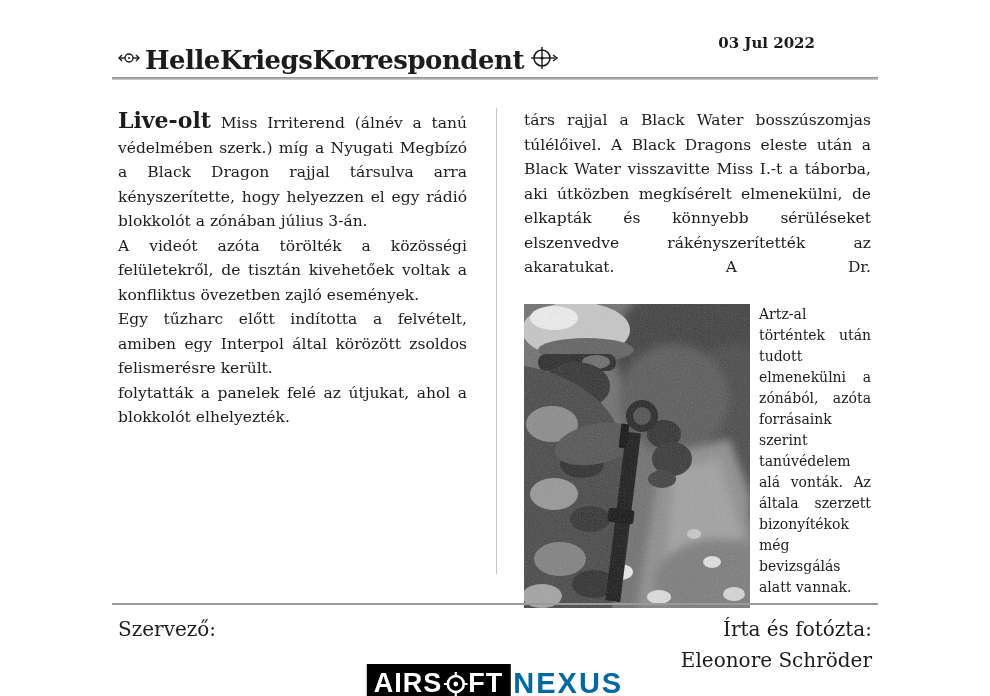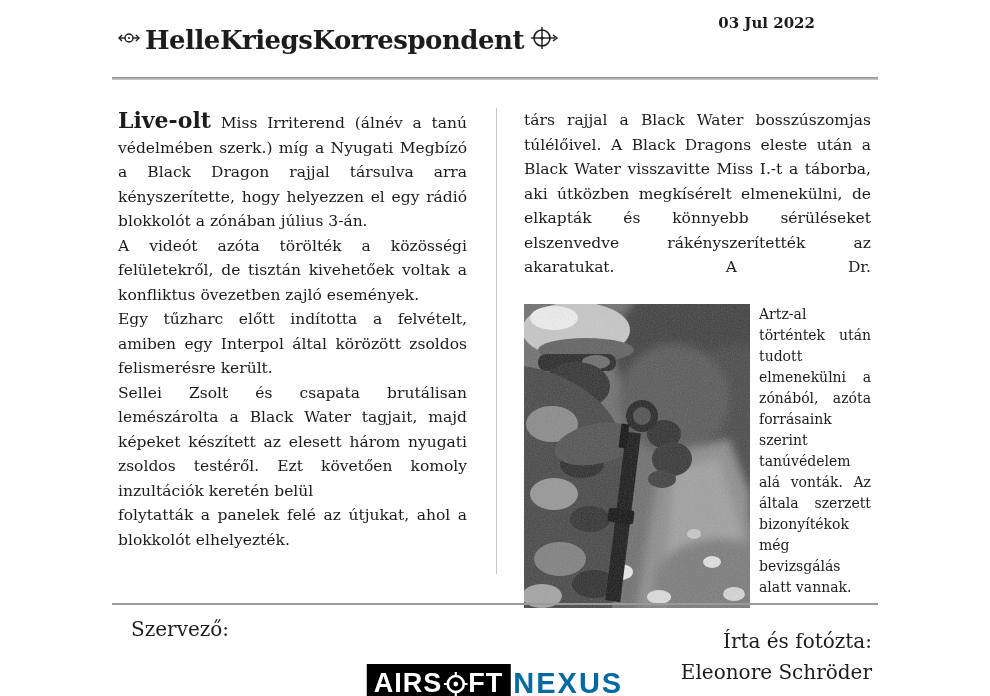--- a/index.html
+++ b/index.html
@@ -6,21 +6,21 @@
   .page{
     position:relative;
     width:990px;height:696px;
     background:#ffffff;
     color:#1c1c1c;
     font-family:"DejaVu Serif","Liberation Serif",serif;
     overflow:hidden;
   }
   
   .masthead{
-    position:absolute;left:118px;top:8px;right:118px;
+    position:absolute;left:118px;top:28px;right:118px;
     display:flex;align-items:center;
   }
   .mast-left{display:flex;align-items:center;gap:5px;}
   .mast-title{
     font-size:26px;font-weight:bold;letter-spacing:-0.5px;
     white-space:nowrap;
   }
   .mast-icon{flex:0 0 auto;}
   .mast-date{
     position:absolute;right:57px;top:6px;
@@ -59,25 +59,25 @@
     margin:0 9px 3px 0;
     background:#777;
   }
   .photo svg{display:block;}
   .p-narrow{
     font-size:14px;line-height:21px;text-align:justify;
   }
   
   .footer-left{
     position:absolute;left:118px;top:614px;
-    font-size:20px;line-height:31px;margin-left:13px;
+    font-size:20px;line-height:31px;
   }
   .footer-right{
     position:absolute;right:118px;top:614px;
-    font-size:20px;line-height:31px;text-align:right;margin-top:12px;
+    font-size:20px;line-height:31px;text-align:right;
   }
   .logo{
     position:absolute;left:50%;top:664px;transform:translateX(-50%);
     display:flex;align-items:center;
     font-family:"Liberation Sans","DejaVu Sans",sans-serif;
     font-weight:bold;
   }
   .logo-box{
     background:#000;color:#fff;
     display:flex;align-items:center;
@@ -119,21 +119,20 @@
   </header>
 
   <div class="rule top"></div>
 
   <main class="columns">
 
     <section class="col-left">
       <p class="p"><span class="lead">Live-olt</span> <span>Miss Irriterend (álnév a tanú védelmében szerk.) míg a Nyugati Megbízó a Black Dragon rajjal társulva arra kényszerítette, hogy helyezzen el egy rádió blokkolót a zónában július 3-án.</span></p>
       <p class="p">A videót azóta törölték a közösségi felületekről, de tisztán kivehetőek voltak a konfliktus övezetben zajló események.</p>
       <p class="p">Egy tűzharc előtt indította a felvételt, amiben egy Interpol által körözött zsoldos felismerésre került.</p>
-      <p class="p">Sellei Zsolt és csapata brutálisan lemészárolta a Black Water tagjait, majd képeket készített az elesett három nyugati zsoldos testéről. Ezt követően komoly inzultációk keretén belül</p>
       <p class="p">folytatták a panelek felé az útjukat, ahol a blokkolót elhelyezték.</p>
     </section>
 
     <div class="col-divider"></div>
 
     <section class="col-right">
       <p class="p p-intro">társ rajjal a Black Water bosszúszomjas túlélőivel. A Black Dragons eleste után a Black Water visszavitte Miss I.-t a táborba, aki útközben megkísérelt elmenekülni, de elkapták és könnyebb sérüléseket elszenvedve rákényszerítették az akaratukat. A Dr.</p>
 
       <div class="wrapzone">
         <div class="photo">

